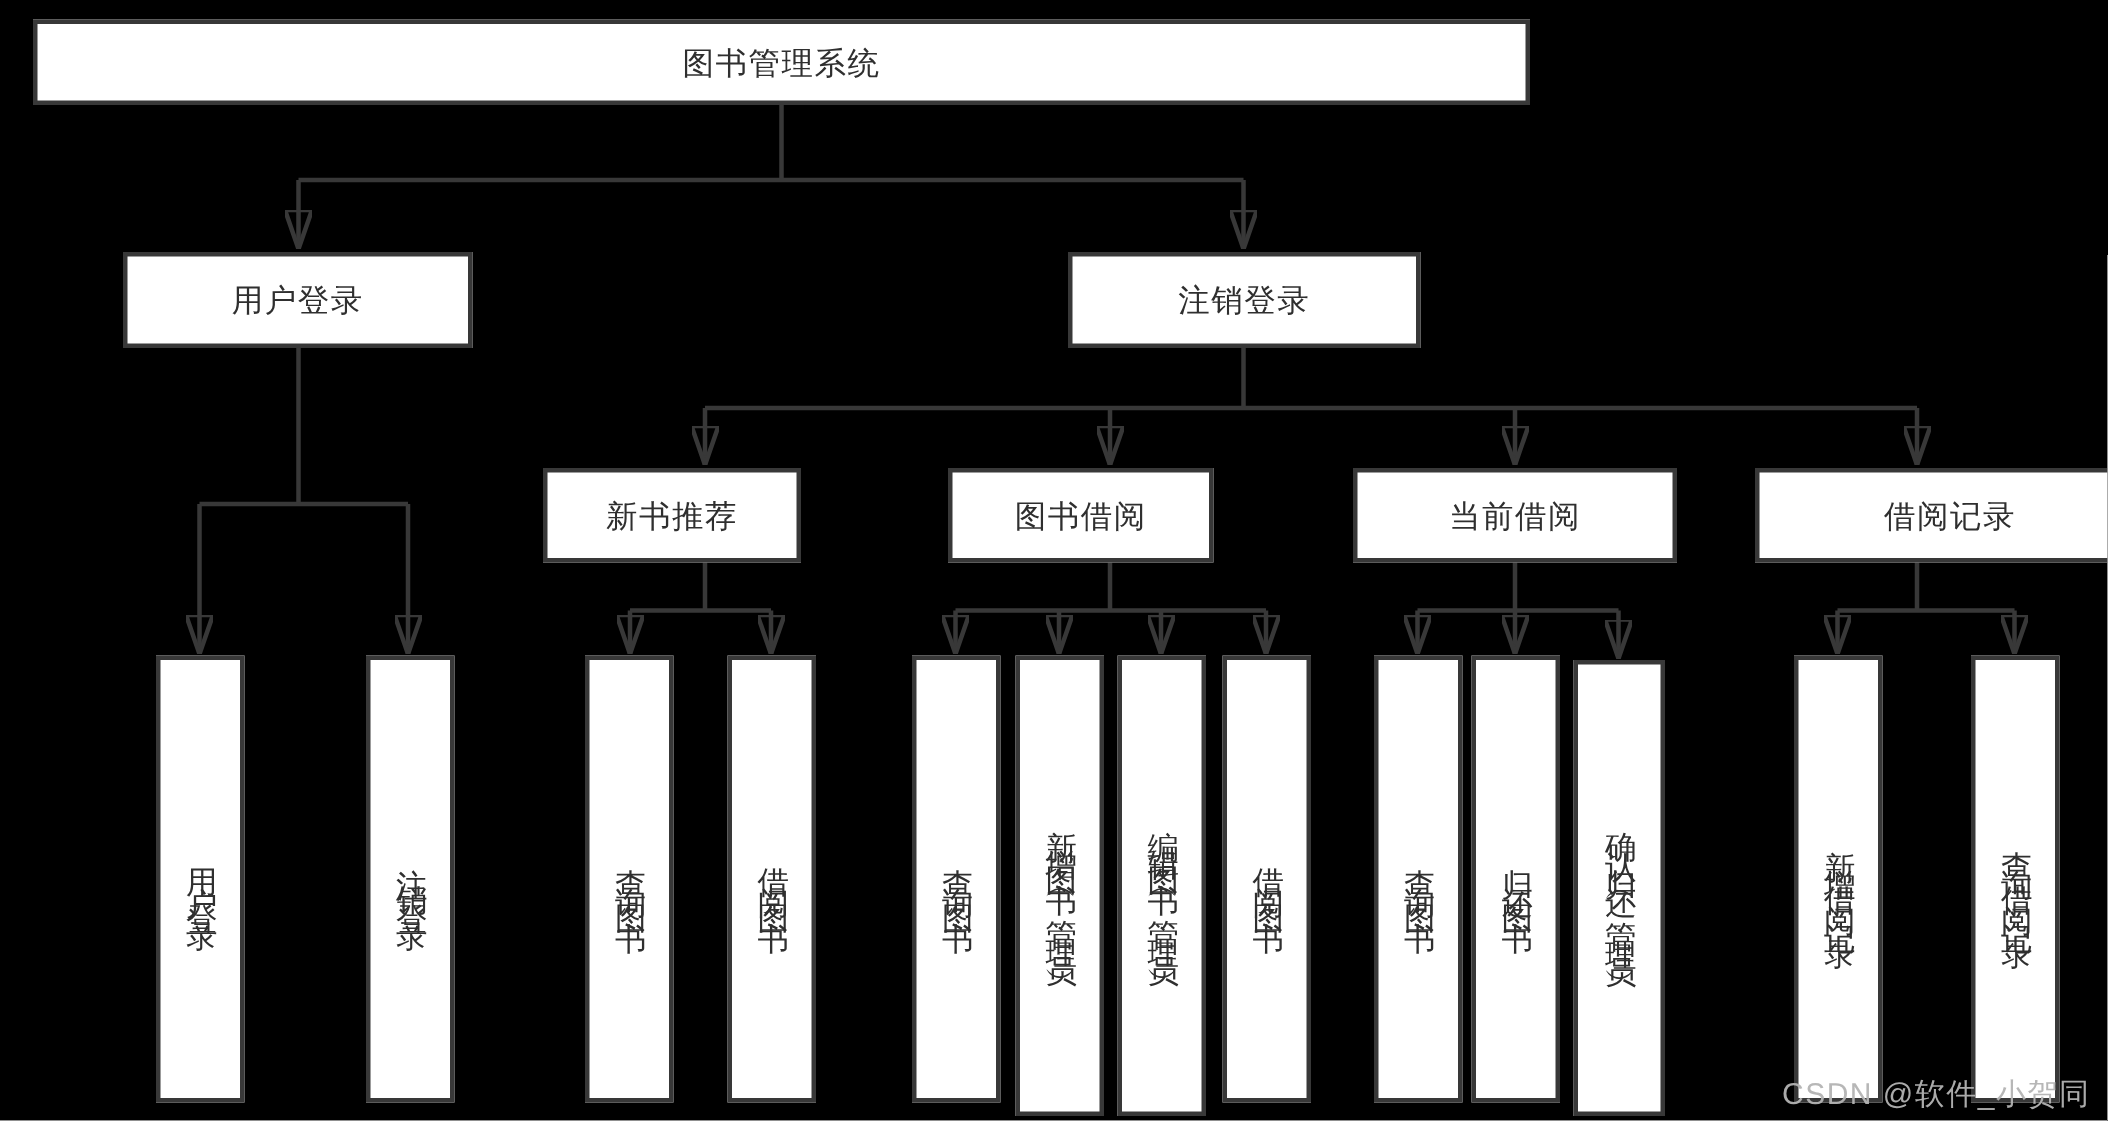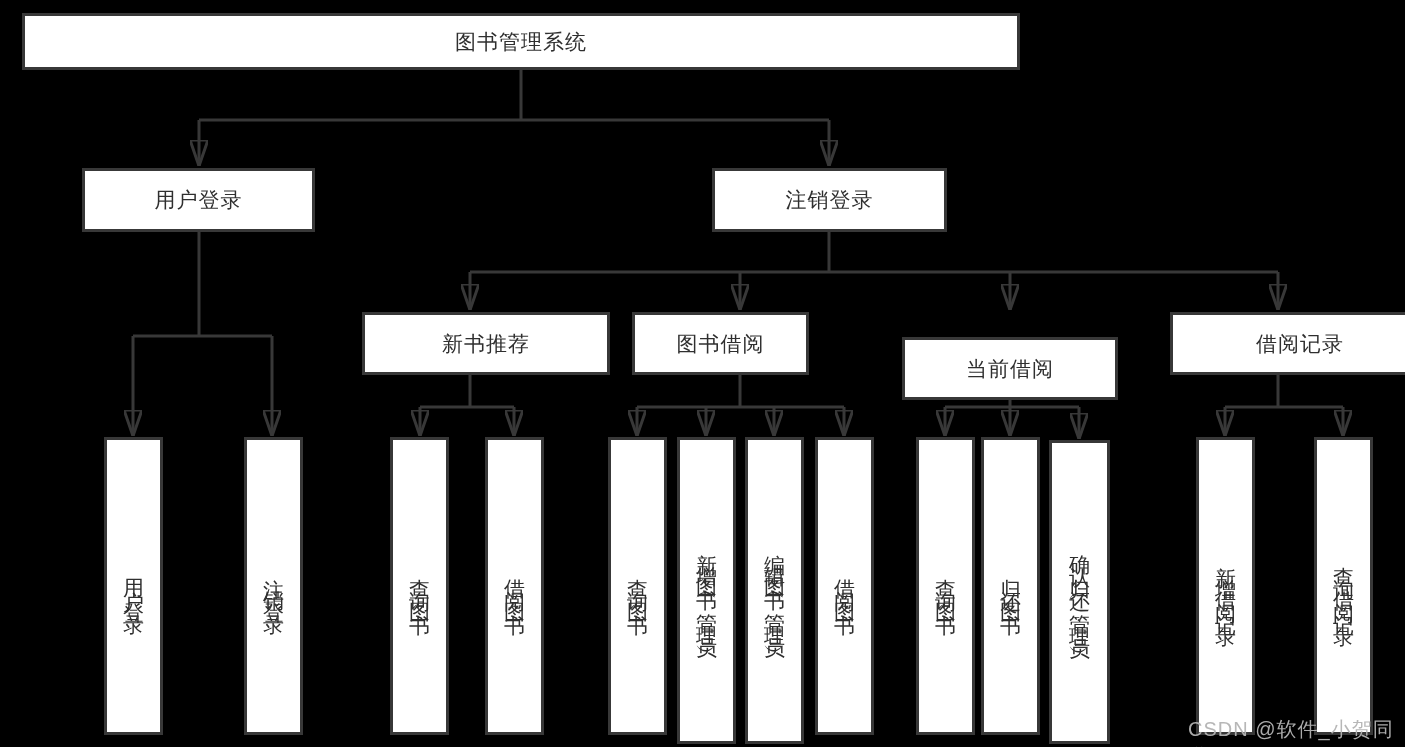--- a/index.html
+++ b/index.html
@@ -72,23 +72,23 @@
 
     <line x1="1225" y1="407" x2="1225" y2="436" marker-end="url(#arrow)"></line>
     <line x1="1343" y1="407" x2="1343" y2="436" marker-end="url(#arrow)"></line>
   </svg>
 
   <div class="hbox" style="left:22px;top:13px;width:998px;height:57px;">图书管理系统</div>
 
   <div class="hbox" style="left:82px;top:168px;width:233px;height:64px;">用户登录</div>
   <div class="hbox" style="left:712px;top:168px;width:235px;height:64px;">注销登录</div>
 
-  <div class="hbox" style="left:362px;top:312px;width:248px;height:63px;">新书推荐</div>
+  <div class="hbox" style="left:362px;top:312px;width:172px;height:63px;">新书推荐</div>
   <div class="hbox" style="left:632px;top:312px;width:177px;height:63px;">图书借阅</div>
-  <div class="hbox" style="left:902px;top:312px;width:216px;height:63px;margin-top:25px;">当前借阅</div>
+  <div class="hbox" style="left:902px;top:312px;width:216px;height:63px;">当前借阅</div>
   <div class="hbox" style="left:1170px;top:312px;width:260px;height:63px;">借阅记录</div>
 
   <div class="leaf" style="left:104px;top:437px;width:59px;height:298px;">
     <span class="vtext">用户登录</span>
   </div>
   <div class="leaf" style="left:244px;top:437px;width:59px;height:298px;">
     <span class="vtext">注销登录</span>
   </div>
 
   <div class="leaf" style="left:390px;top:437px;width:59px;height:298px;">

